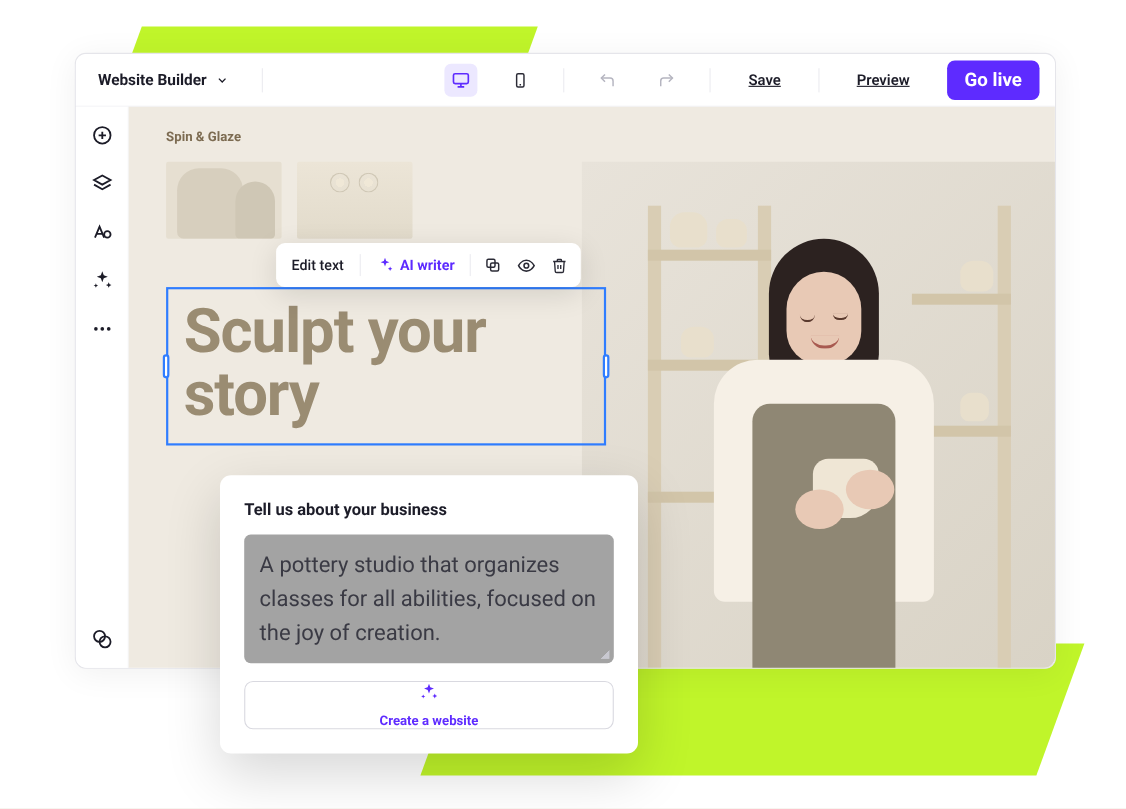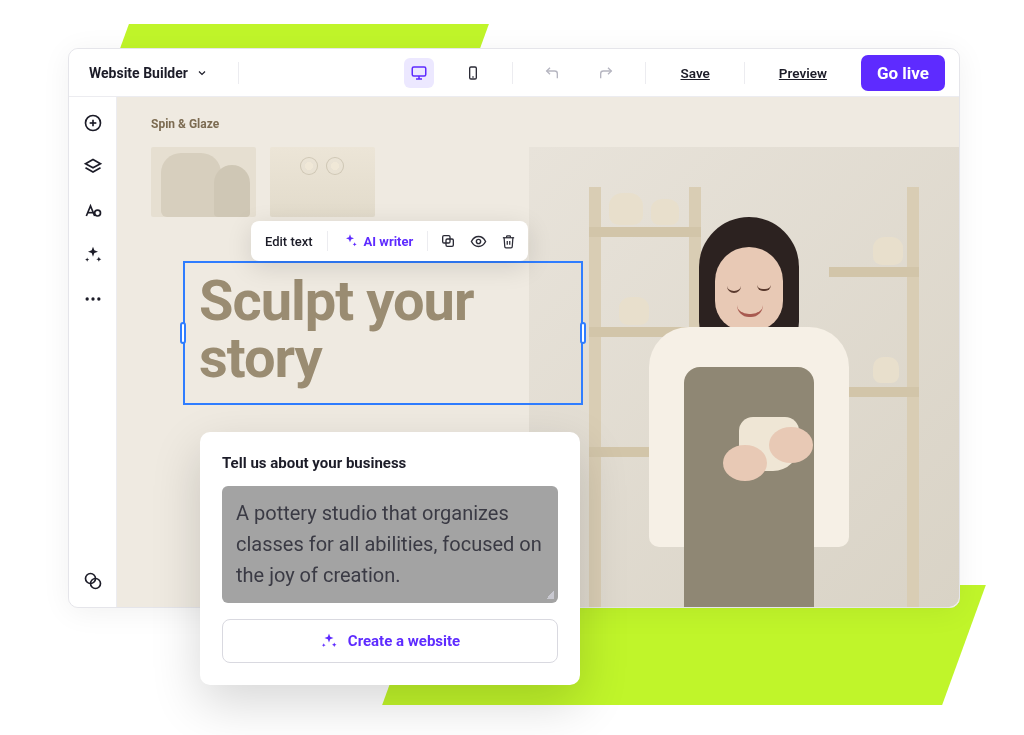--- a/index.html
+++ b/index.html
@@ -223,21 +223,20 @@
   }
   
   .headline-box {
     position: absolute;
     top: 164px; left: 34px;
     width: 400px;
     border: 2px solid #2f7dff;
     background: transparent;
     padding: 10px 14px 16px 14px;
     z-index: 2;
-    margin-left: 32px;
   }
   .headline-box .handle {
     position: absolute;
     width: 6px; height: 22px;
     background: #fff;
     border: 2px solid #2f7dff;
     border-radius: 3px;
     top: 50%; transform: translateY(-50%);
   }
   .headline-box .handle.left { left: -5px; }
@@ -318,24 +317,25 @@
   }
   .ai-card .cta {
     margin-top: 16px;
     border: 1.5px solid #d9d9e0;
     border-radius: 8px;
     height: 44px;
     display: flex;
     align-items: center;
     justify-content: center;
     gap: 10px;
-    font-size: 15px;
+    font-size: 12px;
     font-weight: 700;
     color: #5e2bff;
     cursor: pointer;
+    flex-direction: column;
   }
   svg { display: block; }
 </style>
 </head>
 <body>
 
 <div class="lime-top"></div>
 <div class="lime-bottom"></div>
 
 <div class="app">

